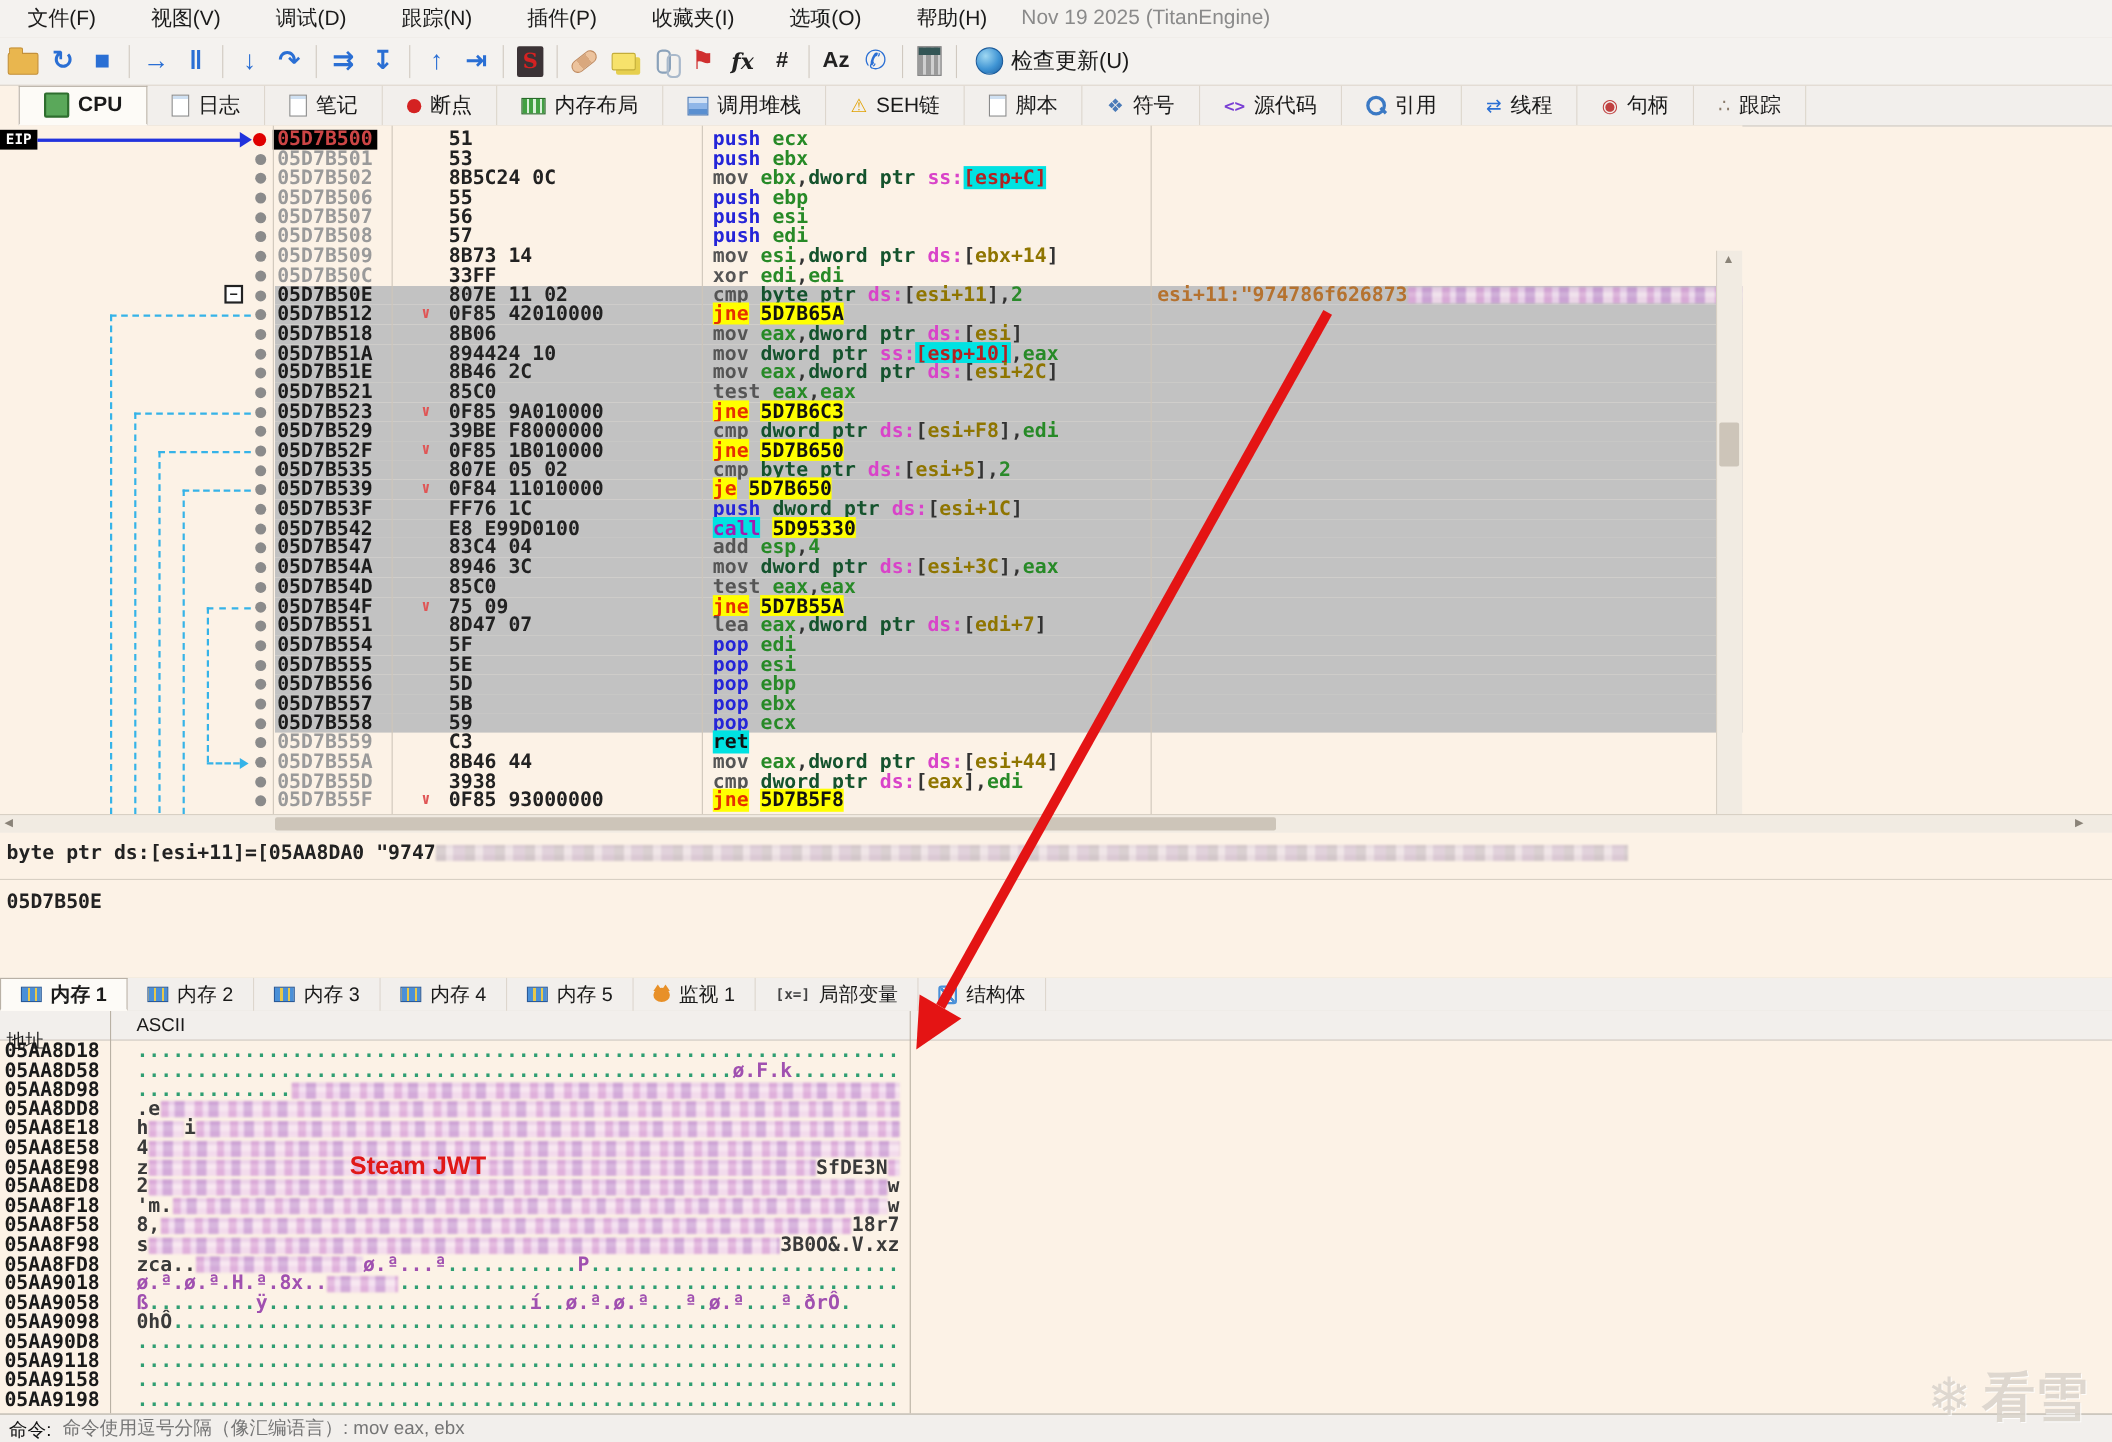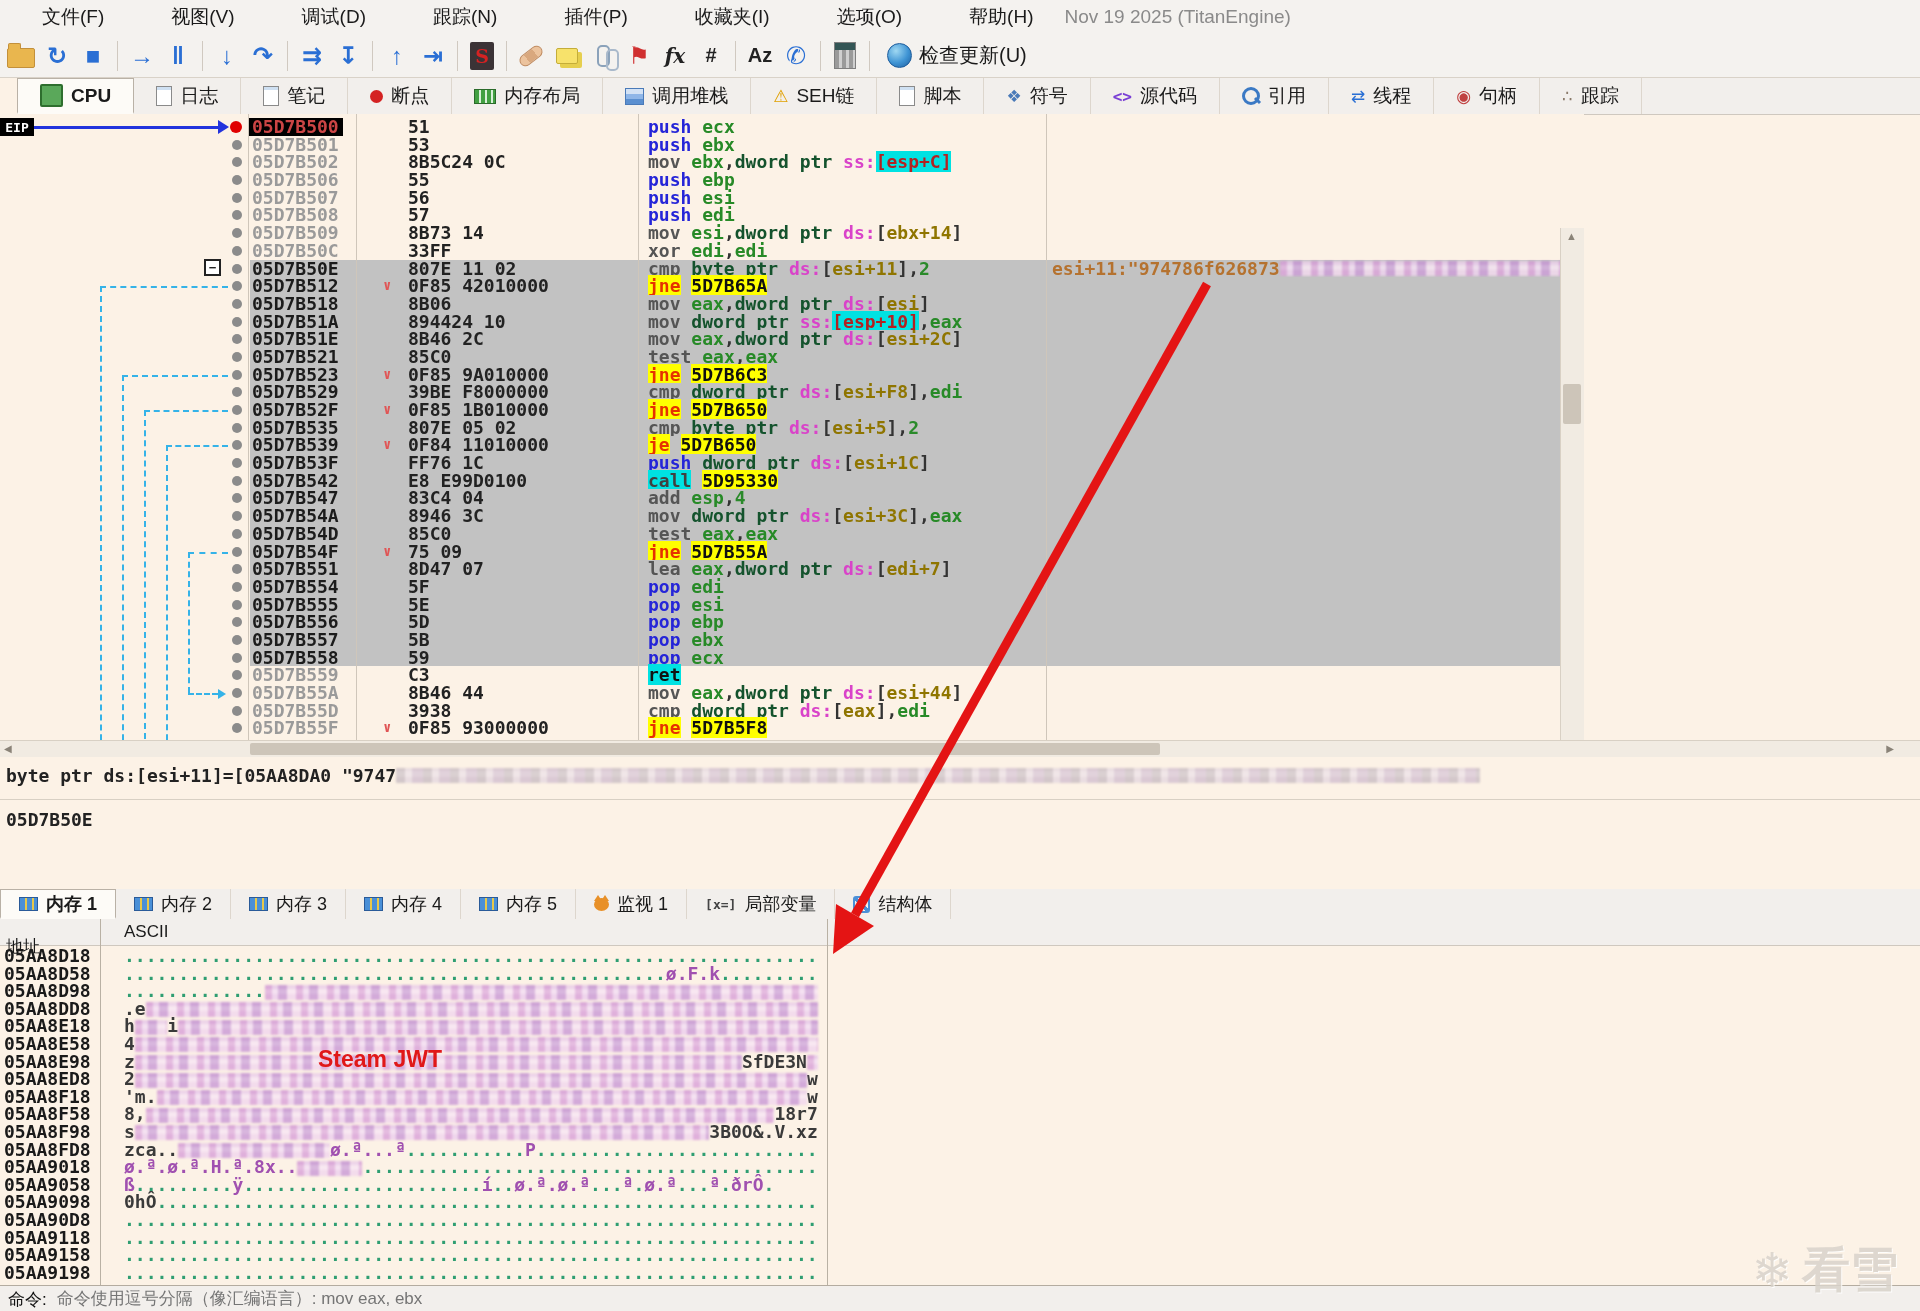--- a/index.html
+++ b/index.html
@@ -3,21 +3,21 @@
 <meta charset="utf-8">
 <style>
   html,body{margin:0;padding:0;background:#888;}
   #app{position:relative;width:1920px;height:1311px;background:#fcf2e6;overflow:hidden;
        font-family:"Liberation Sans","DejaVu Sans",sans-serif;color:#1a1a1a;}
   .mono{font-family:"DejaVu Sans Mono","Liberation Mono",monospace;}
 
   
   #menubar{position:absolute;left:0;top:0;width:1920px;height:34px;background:#f4f2ef;
            display:flex;align-items:center;font-size:19px;border-bottom:1px solid #e3ded7;}
-  .menu-item{padding:0 25px;height:100%;display:flex;align-items:center;cursor:default;margin-left:17px;}
+  .menu-item{padding:0 25px;height:100%;display:flex;align-items:center;cursor:default;}
   #build-info{color:#8a8a8a;margin-left:6px;}
 
   
   #toolbar{position:absolute;left:0;top:34px;width:1920px;height:44px;background:#f4f2ef;
            display:flex;align-items:center;gap:6px;padding-left:6px;box-sizing:border-box;
            border-bottom:1px solid #d9d2c8;}
   .tbtn{min-width:30px;height:36px;display:flex;align-items:center;justify-content:center;border-radius:3px;}
   .tbtn .g{font-size:24px;line-height:1;}
   .tsep{width:1px;height:30px;background:#d0c9c0;margin:0 3px;}
   .ico-folder{width:26px;height:18px;background:#e9b64e;border:1px solid #c3903a;border-radius:2px;position:relative;margin-top:5px;}
@@ -61,21 +61,21 @@
   .c-addr{position:absolute;left:252px;color:#9a9a9a;}
   .drow.sel .c-addr{color:#1c1c1c;}
   .c-addr.eip{background:#000;color:#cc4545;padding:0 4px;left:248px;}
   .c-jmp{position:absolute;left:383px;color:#e05555;font-size:14px;}
   .c-bytes{position:absolute;left:408px;color:#222;}
   .c-instr{position:absolute;left:648px;}
   .c-comment{position:absolute;left:1052px;color:#b5722f;display:flex;align-items:center;}
   .t-b{color:#2525d8;} .t-g{color:#555555;} .t-k{color:#14532d;} .t-s{color:#d943c9;}
   .t-r{color:#278a27;} .t-m{color:#8f7500;} .t-p{color:#333333;} .t-i{color:#2a8a2a;}
   .t-J{color:#e63000;background:#ffff00;} .t-T{color:#111;background:#ffff00;}
-  .t-C{color:#404040;background:#00e2e2;} .t-R{color:#111;background:#00e2e2;}
+  .t-C{color:#a21caf;background:#00e2e2;} .t-R{color:#111;background:#00e2e2;}
   .t-H{color:#b22222;background:#00e2e2;}
   .colsep{position:absolute;top:0;height:626px;width:1px;background:#cfc6ba;z-index:5;}
   
   .jline{position:absolute;border-left:2px dashed #35b3e8;width:0;z-index:2;}
   .jstub{position:absolute;border-top:2px dashed #35b3e8;height:0;z-index:2;}
   .jarrow-right{position:absolute;width:0;height:0;border-top:5px solid transparent;border-bottom:5px solid transparent;border-left:8px solid #35b3e8;z-index:2;}
   #eipbox{position:absolute;left:0;top:4px;width:34px;height:18px;background:#000;color:#fff;font-size:13px;font-weight:bold;
           display:flex;align-items:center;justify-content:center;font-family:"DejaVu Sans Mono",monospace;z-index:3;}
   #eipline{position:absolute;left:34px;top:12px;width:186px;height:3px;background:#2233dd;z-index:3;}
   #eiphead{position:absolute;left:218px;top:6px;width:0;height:0;border-top:7px solid transparent;border-bottom:7px solid transparent;border-left:11px solid #2233dd;z-index:3;}

